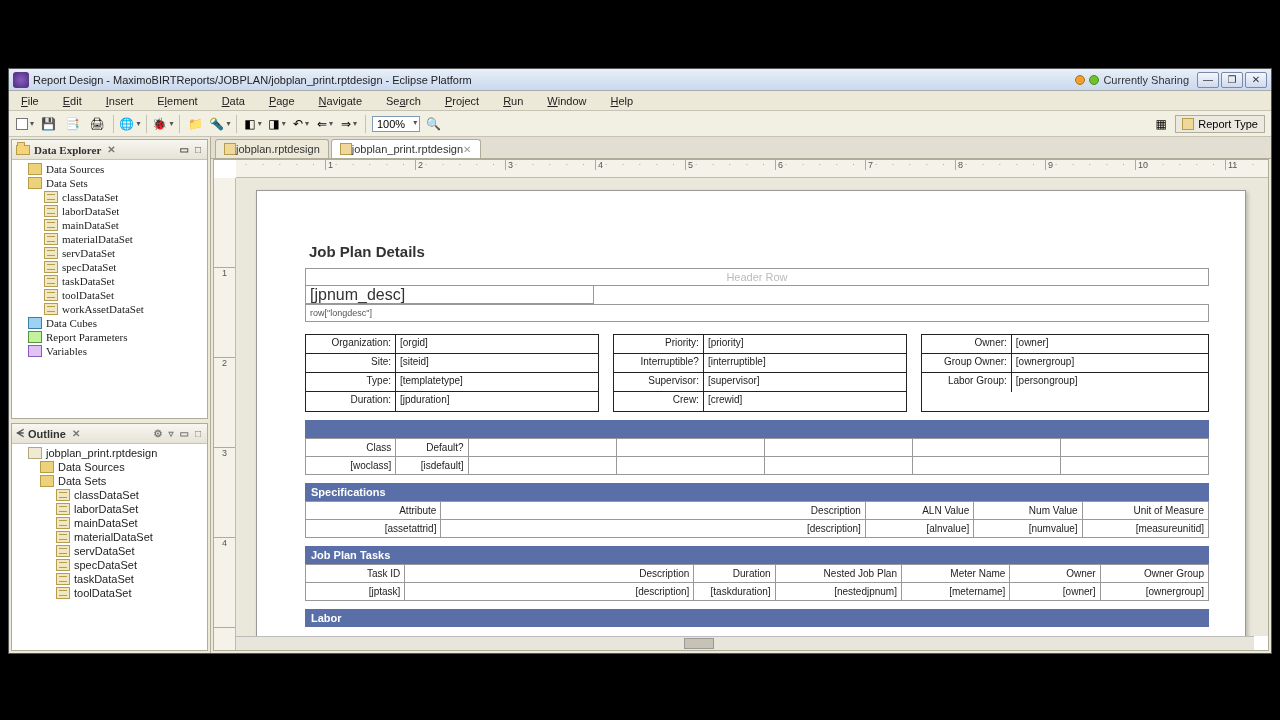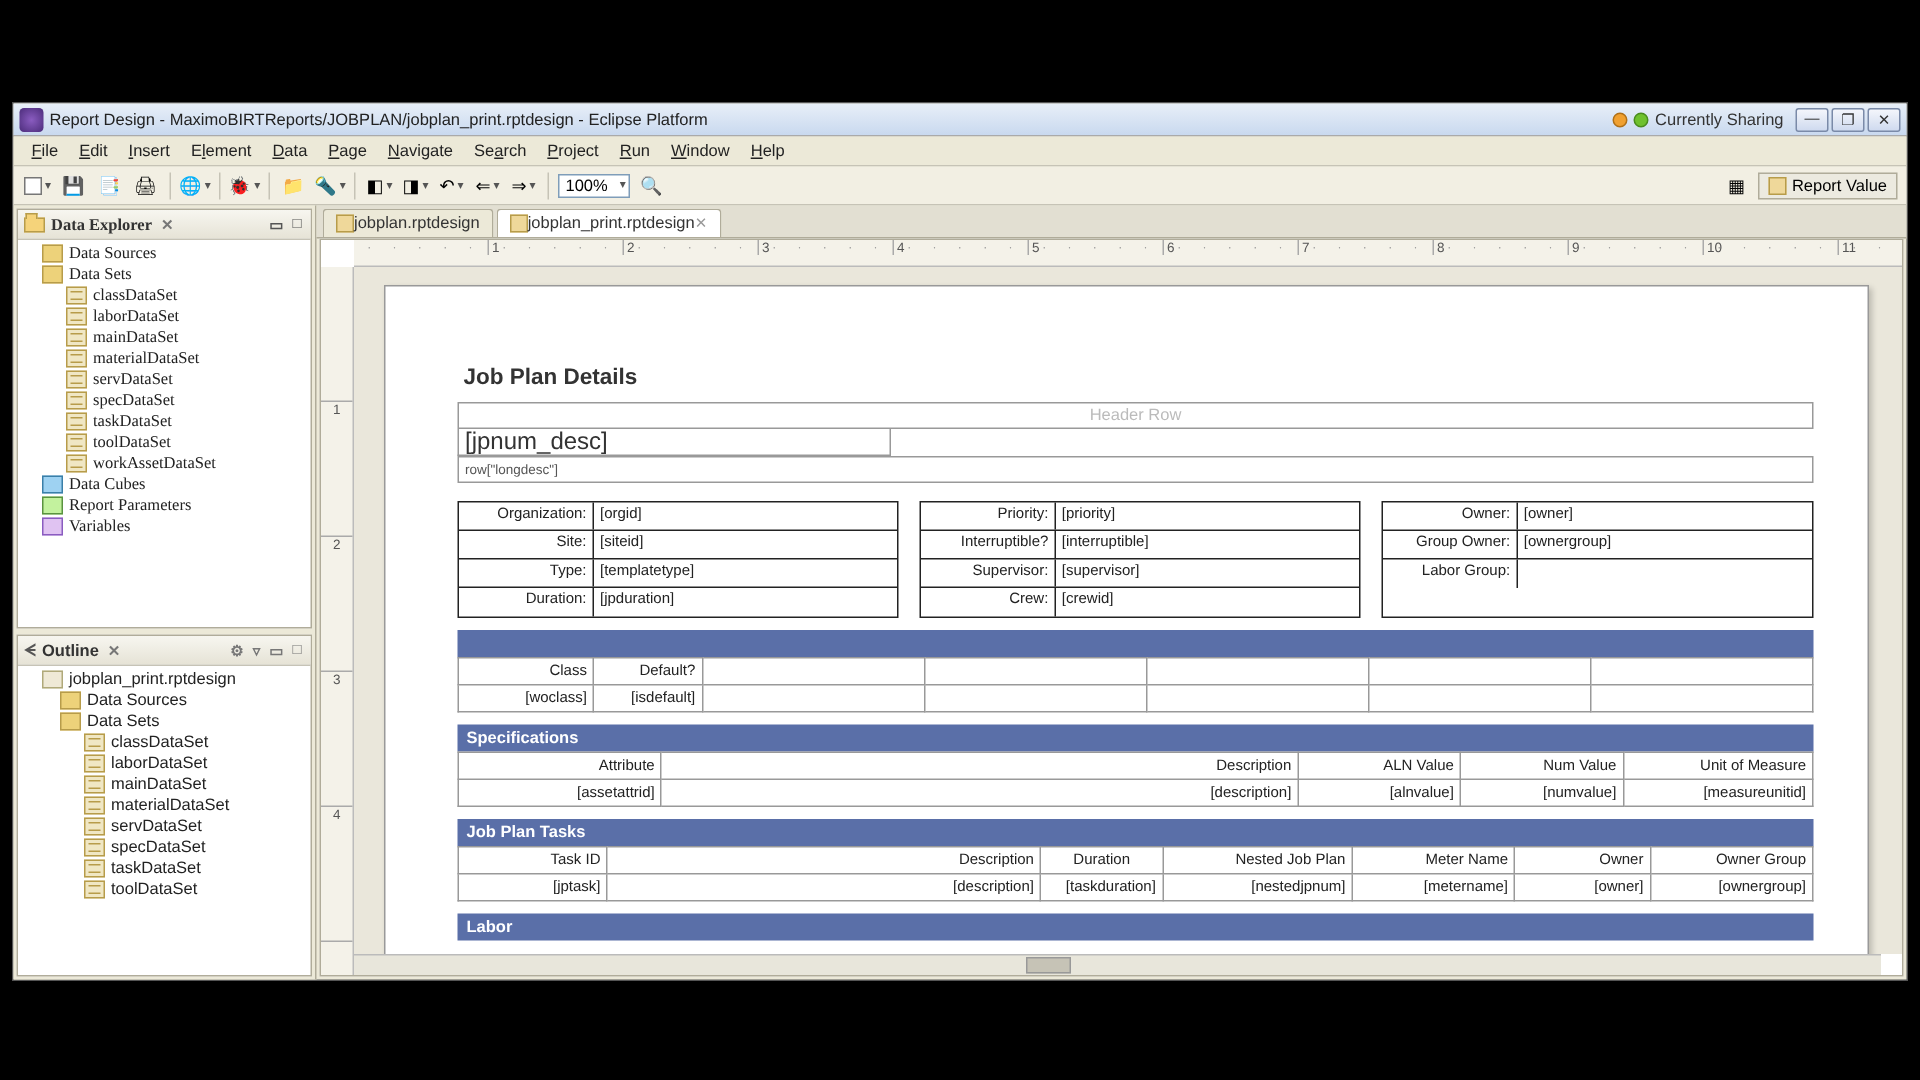--- a/index.html
+++ b/index.html
@@ -9,21 +9,21 @@
   .app-window { position: absolute; top: 68px; left: 8px; right: 8px; bottom: 66px; background: #ece9d8; border: 1px solid #555; display: flex; flex-direction: column; }
   .titlebar { height: 22px; background: linear-gradient(to bottom, #e8eff8, #c9d9ef); display: flex; align-items: center; padding: 0 4px; border-bottom: 1px solid #aaa; }
   .titlebar .app-icon { width: 16px; height: 16px; background: radial-gradient(circle, #8a5cc0, #4b2c7a); border-radius: 3px; margin-right: 4px; }
   .titlebar .title { flex: 1; color: #222; font-size: 11px; }
   .titlebar .sharing { display: flex; align-items: center; gap: 4px; margin-right: 8px; color: #333; }
   .sharing .dot { width: 10px; height: 10px; border-radius: 50%; }
   .sharing .dot.green { background: #6fc12e; border:1px solid #4a8c1f; }
   .sharing .dot.orange { background: #f0a030; border:1px solid #b07018; }
   .winbtns { display: flex; gap: 2px; }
   .winbtn { width: 22px; height: 16px; background: linear-gradient(to bottom,#f4f6fb,#cfdaef); border: 1px solid #7a8aa8; border-radius: 2px; display:flex; align-items:center; justify-content:center; font-size:10px; color:#333;}
-  .menubar { height: 20px; background: #ece9d8; display: flex; align-items: center; padding: 0 6px; gap: 2px; border-bottom: 1px solid #c6c3b6; }
+  .menubar { height: 20px; background: #ece9d8; display: flex; align-items: center; padding: 0 6px; gap: 12px; border-bottom: 1px solid #c6c3b6; }
   .menubar span { padding: 2px 6px; color: #222; }
   .menubar span u { text-decoration: underline; }
   .toolbar { height: 26px; background: #f2efe3; display: flex; align-items: center; padding: 0 6px; gap: 4px; border-bottom: 1px solid #c6c3b6; }
   .tb-btn { width: 20px; height: 20px; border: 1px solid transparent; border-radius:2px; display:flex; align-items:center; justify-content:center; font-size:12px; }
   .tb-btn .sq { width:12px; height:12px; border:1px solid #777; background:#fff; }
   .tb-sep { width:1px; height:18px; background:#c6c3b6; margin:0 2px; }
   .tb-btn .dd { font-size:8px; margin-left:2px; color:#555;}
   .zoom-combo { border:1px solid #7f9db9; background:#fff; padding:1px 14px 1px 4px; position:relative; }
   .zoom-combo::after { content:"▾"; position:absolute; right:2px; top:1px; font-size:8px; color:#555;}
   .toolbar-right { margin-left:auto; display:flex; gap:4px; align-items:center; }
@@ -146,21 +146,21 @@
     <div class="tb-btn">↶<span class="dd">▾</span></div>
     <div class="tb-btn">⇐<span class="dd">▾</span></div>
     <div class="tb-btn">⇒<span class="dd">▾</span></div>
     <div class="tb-sep"></div>
     <div class="zoom-combo">100%</div>
     <div class="tb-btn">🔍</div>
     <div class="toolbar-right">
       <div class="tb-btn">▦</div>
       <div class="persp-btn">
           <span class="ricon"></span>
-          <span>Report Value</span>
+          <span>Report Type</span>
         </div>
     </div>
   </div>
 
   <div class="body-area">
     <div class="left-col">
       <div class="panel panel-de">
         <div class="panel-head">
           <span class="ico"></span>
           <span>Data Explorer</span>
@@ -366,20 +366,21 @@
                 <div class="kv-row">
                     <div class="kv-label">Owner:</div>
                     <div class="kv-val">[owner]</div>
                   </div>
                 <div class="kv-row">
                     <div class="kv-label">Group Owner:</div>
                     <div class="kv-val">[ownergroup]</div>
                   </div>
                 <div class="kv-row">
                     <div class="kv-label">Labor Group:</div>
+                    <div class="kv-val">[persongroup]</div>
                   </div>
               </div>
             </div>
 
             <div class="blue-bar"></div>
             <table class="grid-table">
               <tbody>
                   <tr>
                     <th style="width:10%;">Class</th>
                     <th style="width:8%;">Default?</th>
@@ -420,21 +421,21 @@
               </tr>
             </tbody>
               </table>
 
             <div class="section-bar">Job Plan Tasks</div>
             <table class="grid-table">
               <tbody>
                   <tr>
                 <th style="width:11%;">Task ID</th>
                 <th>Description</th>
-                <th style="width:9%;text-align:center;">Duration</th>
+                <th style="width:9%;">Duration</th>
                 <th style="width:14%;">Nested Job Plan</th>
                 <th style="width:12%;">Meter Name</th>
                 <th style="width:10%;">Owner</th>
                 <th style="width:12%;">Owner Group</th>
               </tr>
               <tr>
                 <td>[jptask]</td>
                 <td>[description]</td>
                 <td>[taskduration]</td>
                 <td>[nestedjpnum]</td>

